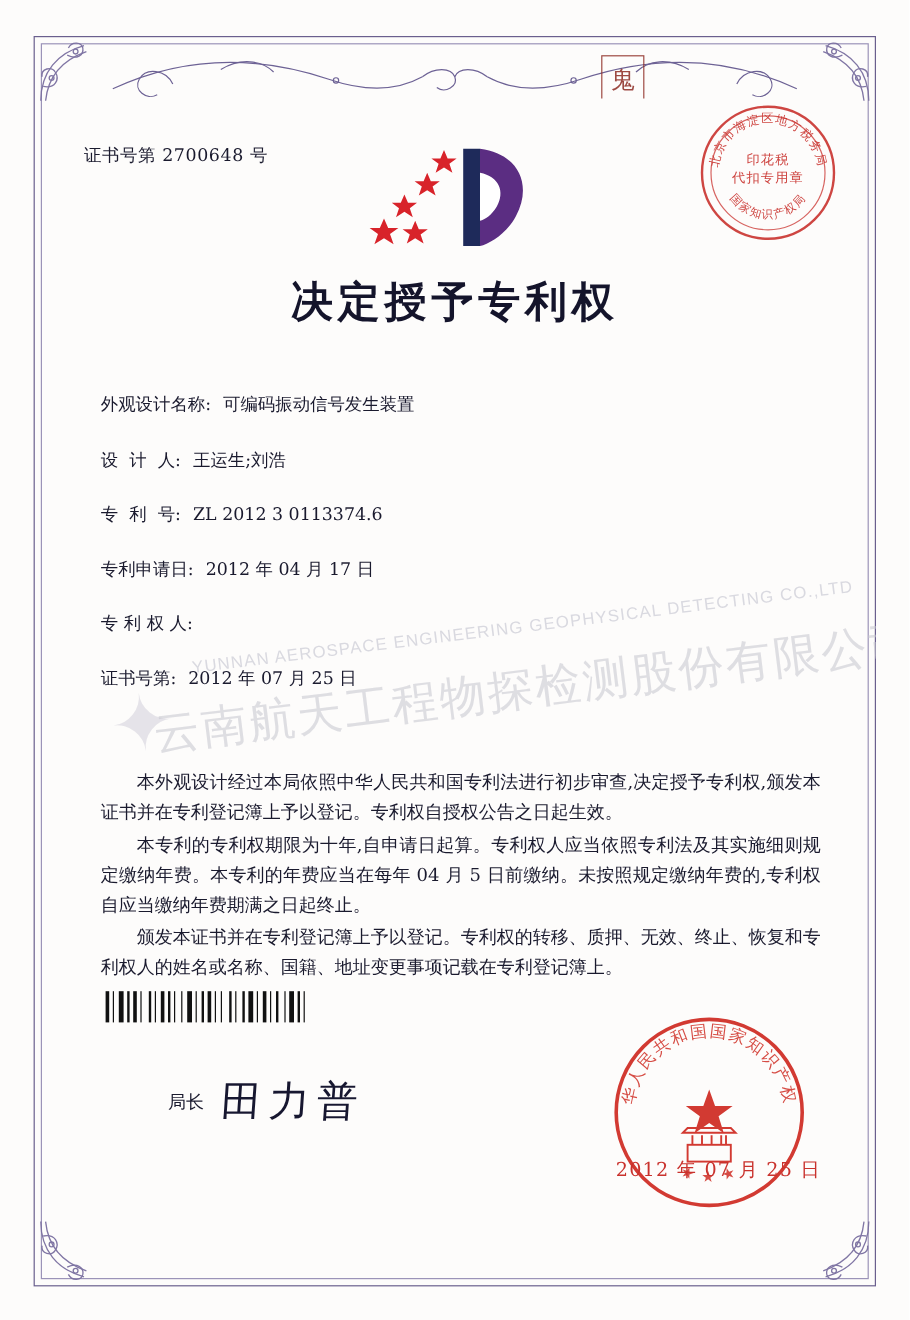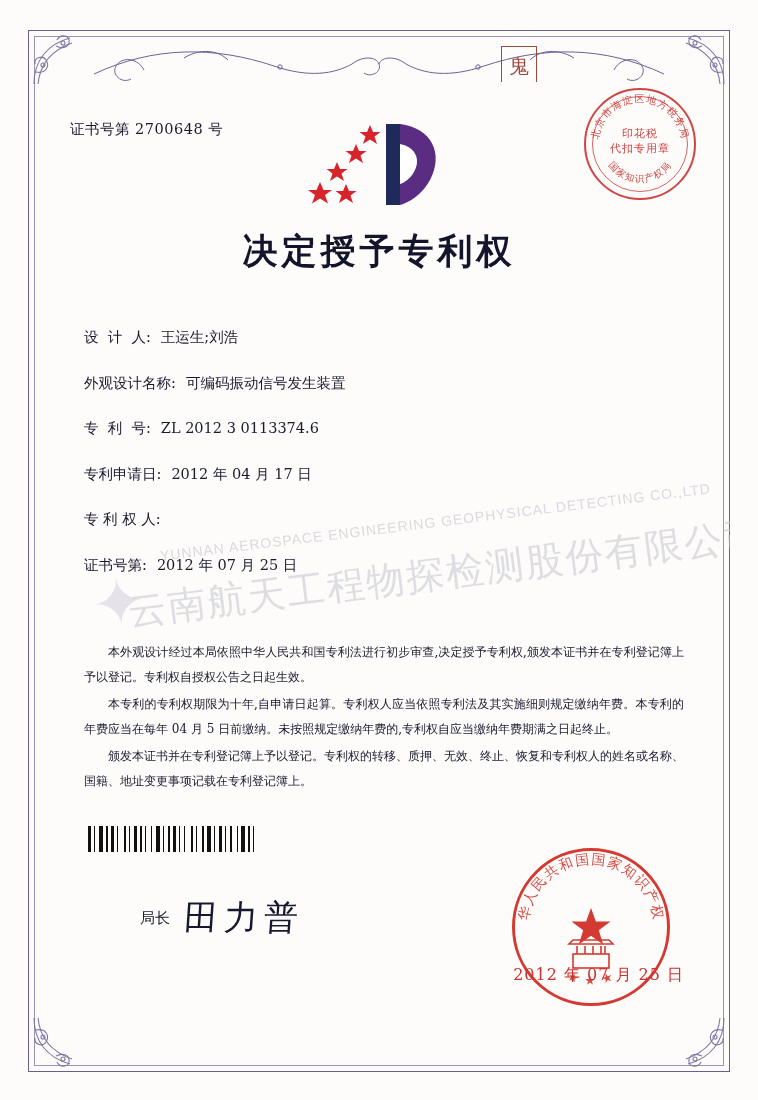--- a/index.html
+++ b/index.html
@@ -171,21 +171,21 @@
     margin-left: 10px;
     flex: 1 1 auto;
   }
 
   
   .body-text {
     position: absolute;
     left: 84px;
     right: 74px;
     top: 640px;
-    font-size: 12px;
+    font-size: 15px;
     line-height: 25px;
     text-align: justify;
   }
   .body-text p {
     margin: 0 0 2px 0;
     text-indent: 2em;
   }
 
   
   .barcode {
@@ -413,26 +413,26 @@
     <div class="txt">
       <div>印花税</div>
       <div>代扣专用章</div>
     </div>
   </div>
 
   <div class="doc-title">决定授予专利权</div>
 
   <div class="fields">
     <div class="field">
+      <span class="lbl">外观设计名称:</span>
+      <span class="val">可编码振动信号发生装置</span>
+    </div>
+    <div class="field">
       <span class="lbl">设  计  人:</span>
       <span class="val">王运生;刘浩</span>
-    </div>
-    <div class="field">
-      <span class="lbl">外观设计名称:</span>
-      <span class="val">可编码振动信号发生装置</span>
     </div>
     <div class="field">
       <span class="lbl">专  利  号:</span>
       <span class="val">ZL 2012 3 0113374.6</span>
     </div>
     <div class="field">
       <span class="lbl">专利申请日:</span>
       <span class="val">2012 年 04 月 17 日</span>
     </div>
     <div class="field">

